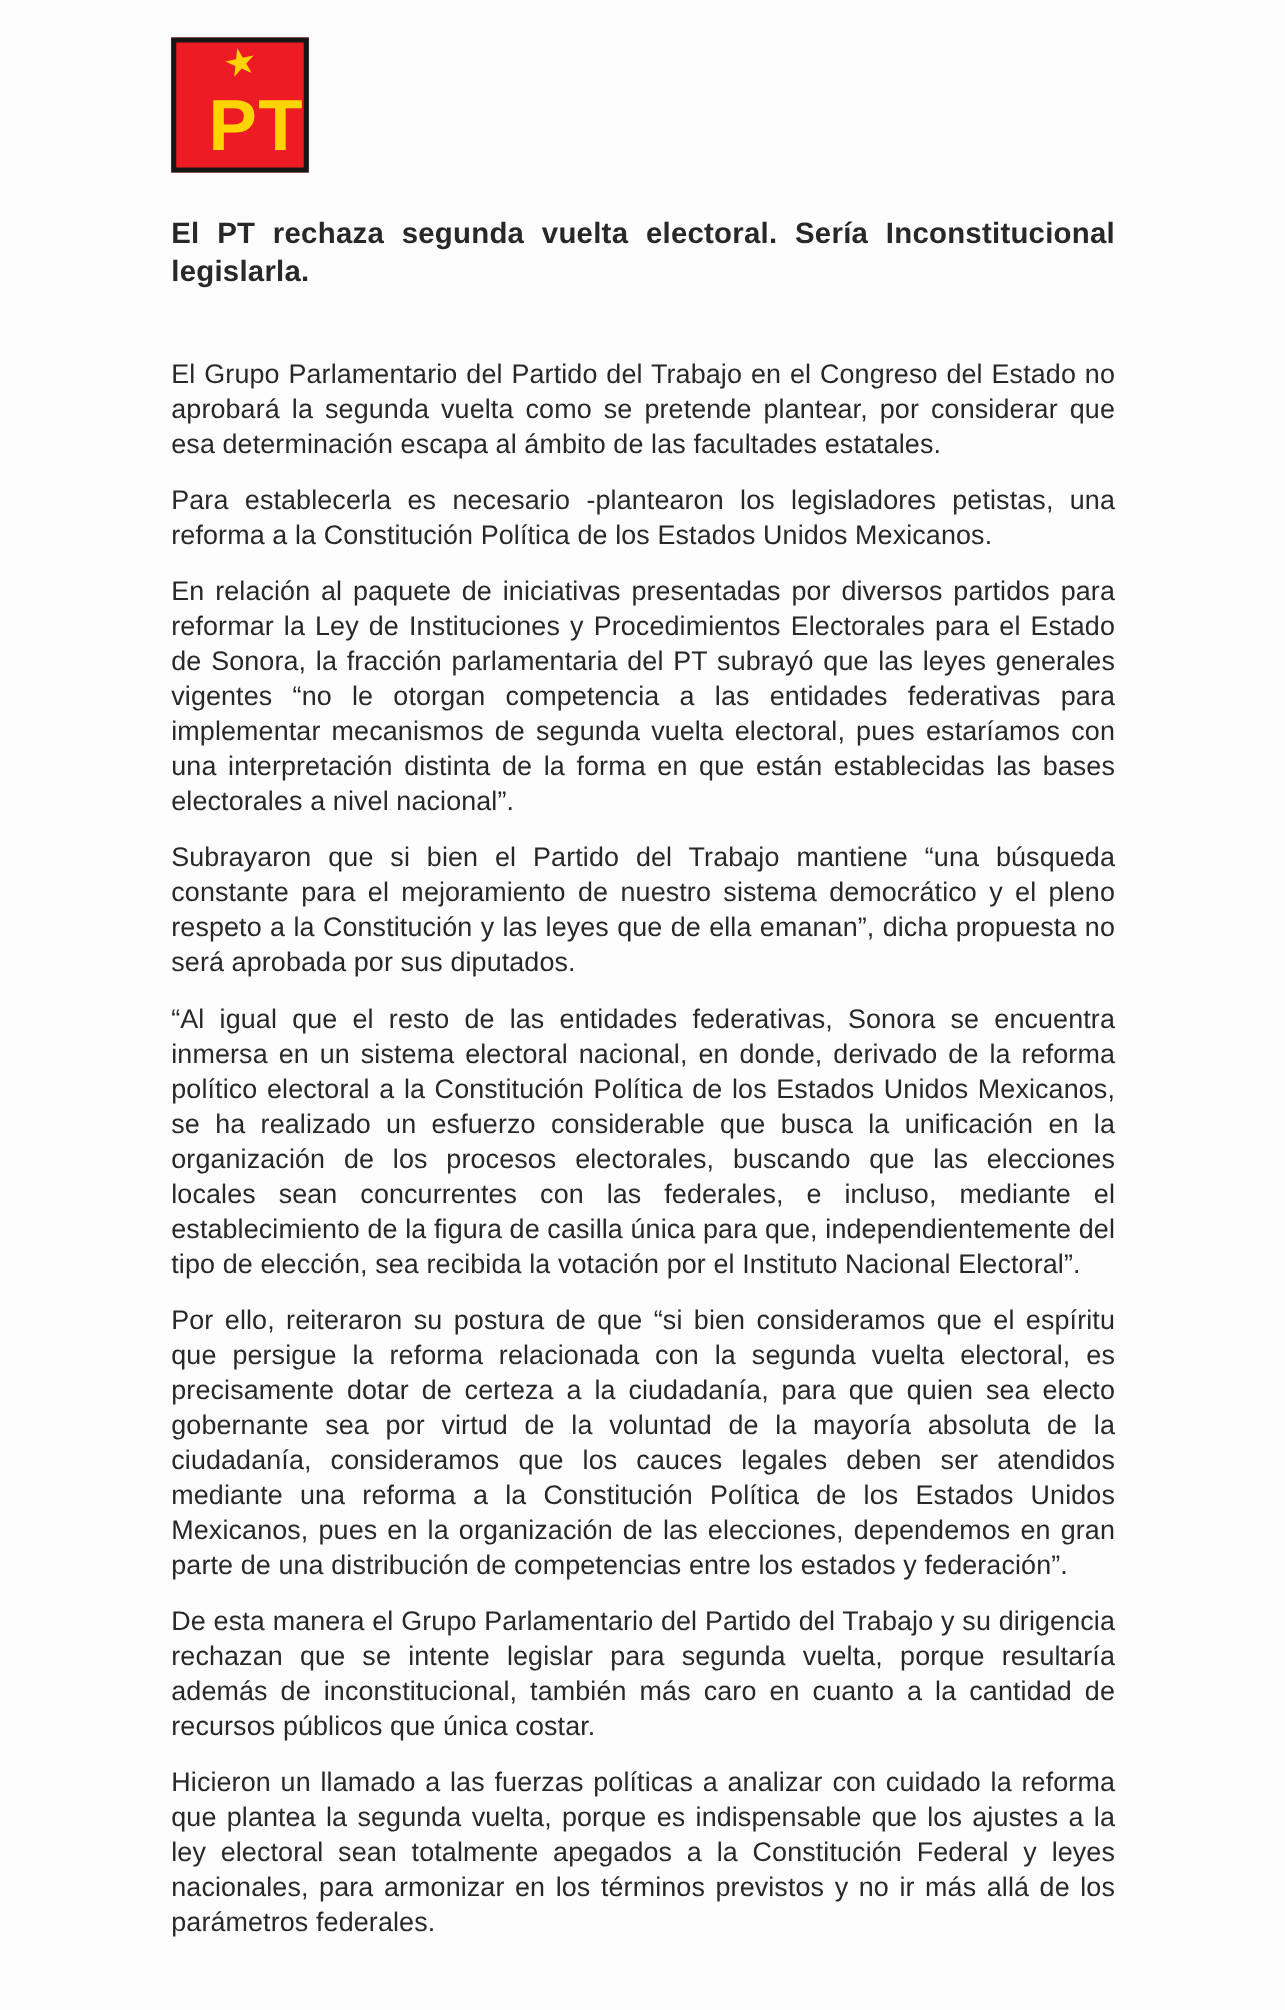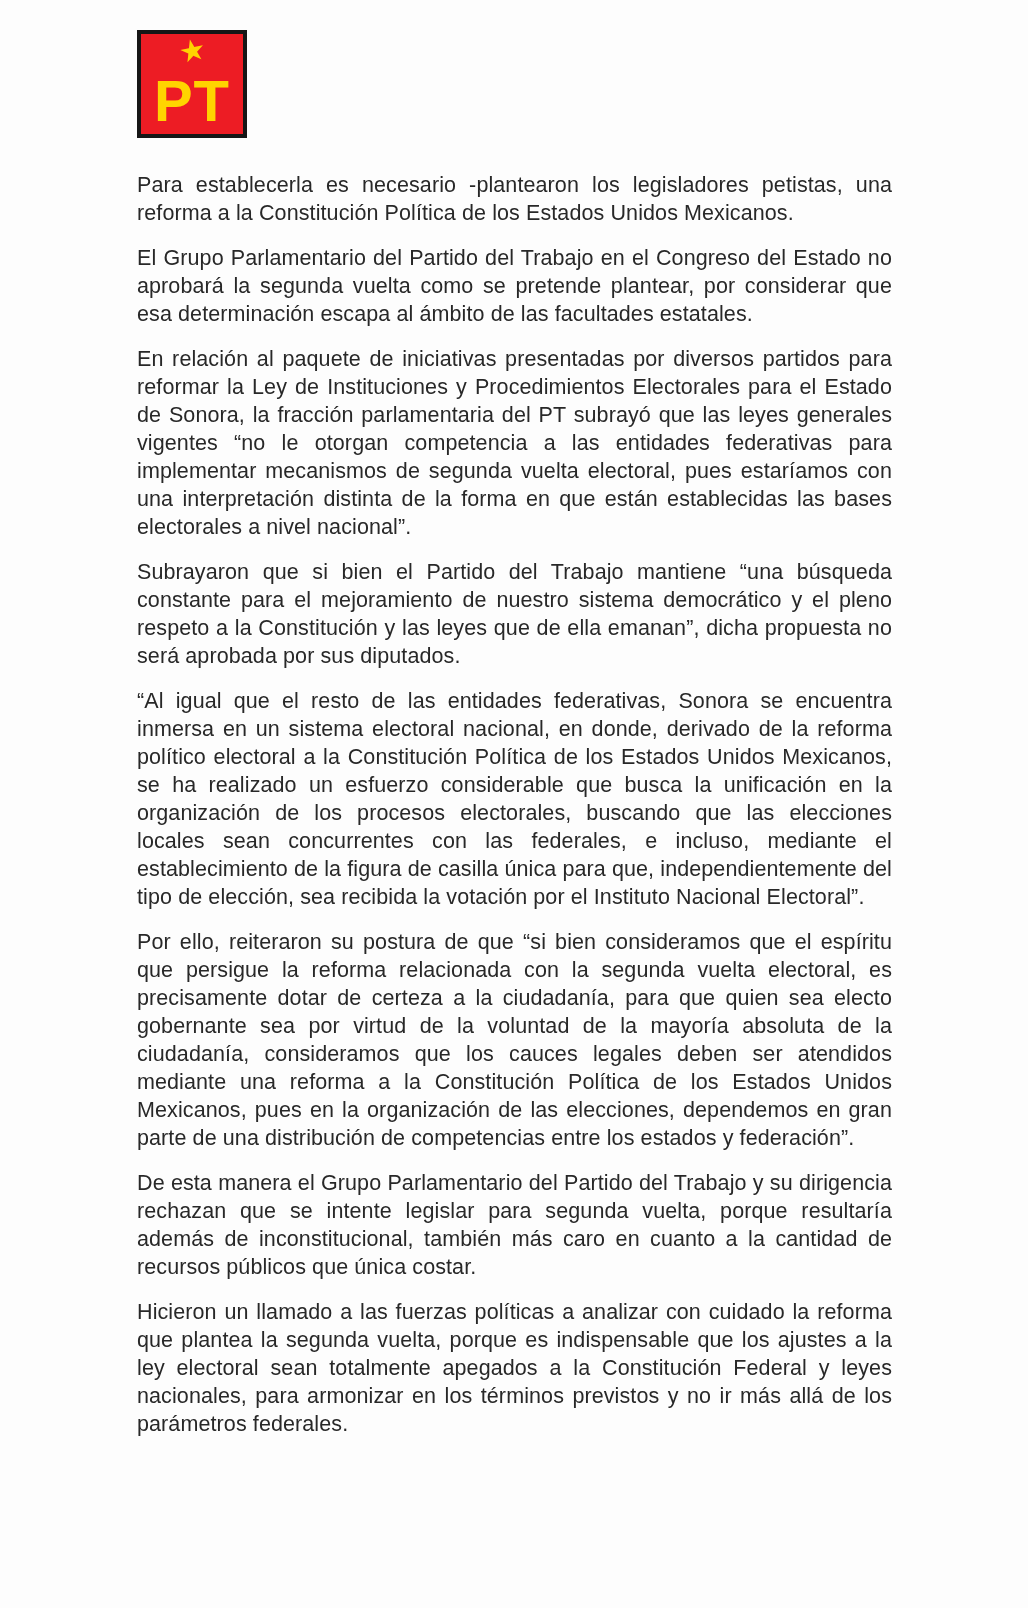--- a/index.html
+++ b/index.html
@@ -41,21 +41,21 @@
     font-size: 30px;
     color: var(--logo-letter);
     transform: rotate(-12deg);
     line-height: 1;
   }
   .logo .letters {
     position: absolute;
     left: 0;
     right: 0;
     bottom: 4px;
-    text-align: center;
+    text-align: right;
     font-weight: bold;
     font-size: 58px;
     letter-spacing: 1px;
     color: var(--logo-letter);
     line-height: 1;
   }
   h1.doc-title {
     font-size: 23.5px;
     font-weight: bold;
     line-height: 31px;
@@ -76,24 +76,25 @@
 <body>
 
 <div class="page">
   <div class="content">
 
     <div class="logo">
       <span class="star">★</span>
       <span class="letters">PT</span>
     </div>
 
+    <h1 class="doc-title">El PT rechaza segunda vuelta electoral. Sería Inconstitucional legislarla.</h1>
 
     <div>
+        <p class="para"><span class="">El Grupo Parlamentario del Partido del Trabajo en el Congreso del Estado no aprobará la segunda vuelta como se pretende plantear, por considerar que esa determinación escapa al ámbito de las facultades estatales.</span></p>
         <p class="para"><span class="">Para establecerla es necesario -plantearon los legisladores petistas, una reforma a la Constitución Política de los Estados Unidos Mexicanos.</span></p>
-        <p class="para"><span class="">El Grupo Parlamentario del Partido del Trabajo en el Congreso del Estado no aprobará la segunda vuelta como se pretende plantear, por considerar que esa determinación escapa al ámbito de las facultades estatales.</span></p>
         <p class="para"><span class="">En relación al paquete de iniciativas presentadas por diversos partidos para reformar la Ley de Instituciones y Procedimientos Electorales para el Estado de Sonora, la fracción parlamentaria del PT subrayó que las leyes generales vigentes </span><span class="italic">“no le otorgan competencia a las entidades federativas para implementar mecanismos de segunda vuelta electoral, pues estaríamos con una interpretación distinta de la forma en que están establecidas las bases electorales a nivel nacional”</span><span class="">.</span></p>
         <p class="para"><span class="">Subrayaron que si bien el Partido del Trabajo mantiene “una  búsqueda constante para el mejoramiento de nuestro sistema democrático y el pleno respeto a la Constitución y las leyes que de ella emanan”, dicha propuesta no será aprobada por sus diputados.</span></p>
         <p class="para"><span class="italic">“Al igual que el resto de las entidades federativas, Sonora se encuentra inmersa en un sistema electoral nacional, en donde, derivado de la reforma político electoral a la Constitución Política de los Estados Unidos Mexicanos, se ha realizado un esfuerzo considerable que busca la unificación en la organización de los procesos electorales, buscando que las elecciones locales sean concurrentes con las federales, e incluso, mediante el establecimiento de la figura de casilla única para que, independientemente del tipo de elección, sea recibida la votación por el Instituto Nacional Electoral”.</span></p>
         <p class="para"><span class="">Por ello, reiteraron su postura de que </span><span class="italic">“si bien consideramos que el espíritu que persigue la reforma relacionada con la segunda vuelta electoral, es precisamente dotar de certeza a la ciudadanía, para que quien sea electo gobernante sea por virtud de la voluntad de la mayoría absoluta de la ciudadanía, consideramos que los cauces legales deben ser atendidos mediante una reforma a la Constitución Política de los Estados Unidos Mexicanos, pues en la organización de las elecciones, dependemos en gran parte de una distribución de competencias entre los estados y federación”</span><span class="">.</span></p>
         <p class="para"><span class="">De esta manera el Grupo Parlamentario del Partido del Trabajo y su dirigencia rechazan que se intente legislar para segunda vuelta, porque resultaría además de inconstitucional, también más caro en cuanto a la cantidad de recursos públicos que única costar.</span></p>
         <p class="para"><span class="">Hicieron un llamado a las fuerzas políticas a analizar con cuidado la reforma que plantea la segunda vuelta, porque es indispensable que los ajustes a la ley electoral sean totalmente apegados a la Constitución Federal y leyes nacionales, para armonizar en los términos previstos y no ir más allá de los parámetros federales.</span></p>
       </div>
 
   </div>
 </div>

